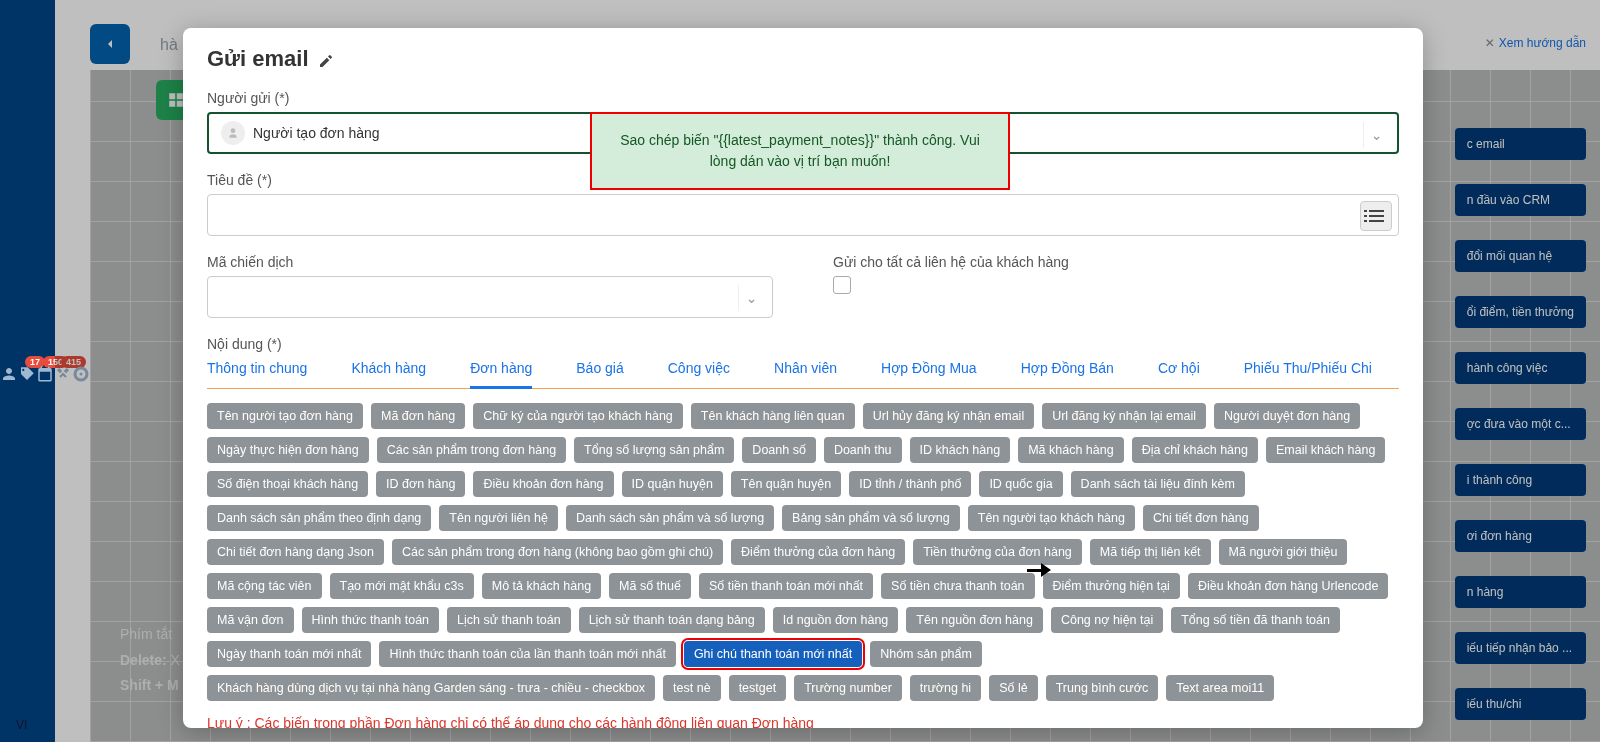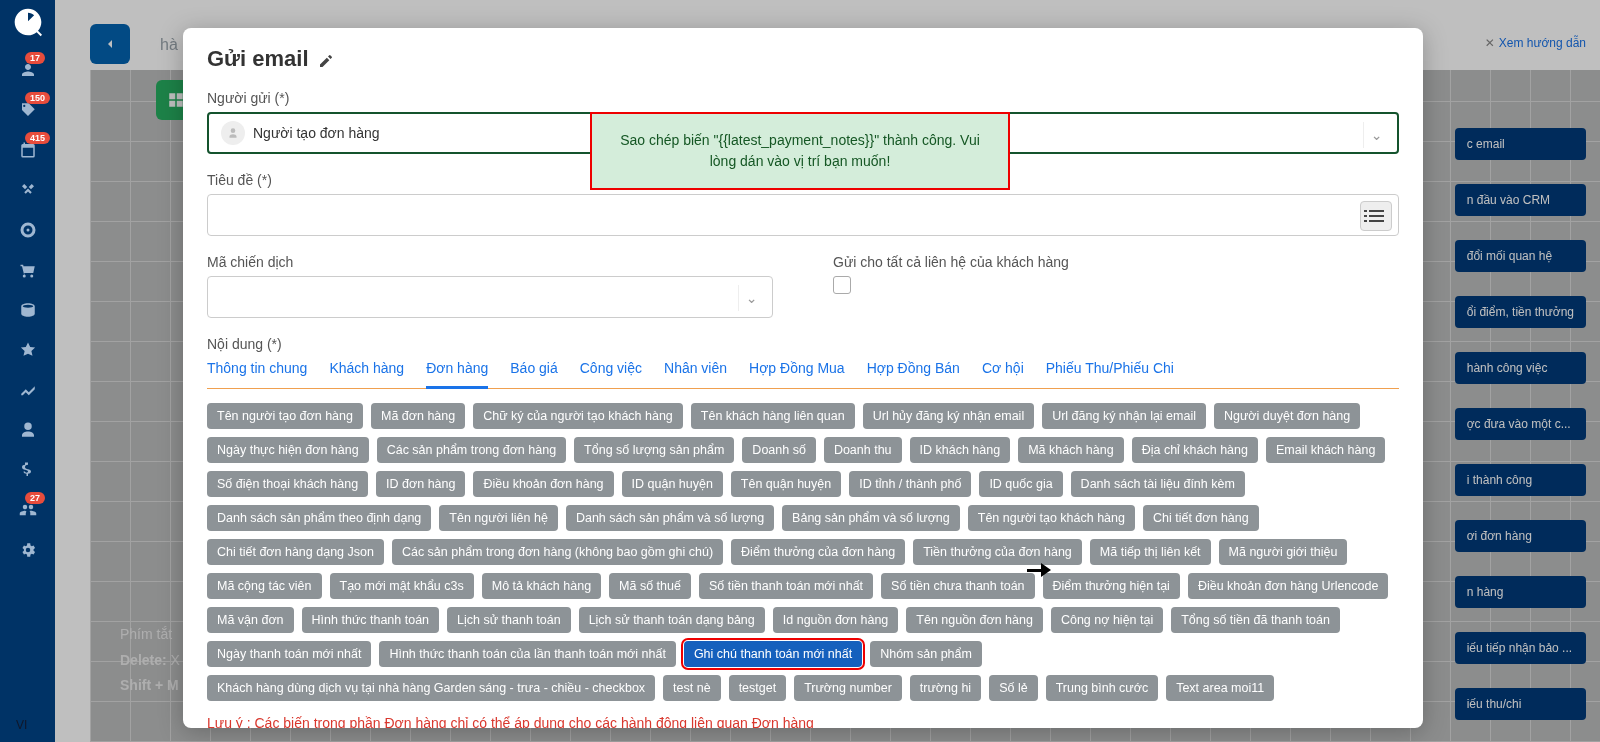--- a/index.html
+++ b/index.html
@@ -1,17 +1,17 @@
 <!DOCTYPE html>
 <html><head>
 <meta charset="utf-8">
 <style>
   *{box-sizing:border-box;margin:0;padding:0;font-family:Arial,Helvetica,sans-serif}
   body{background:#fff;width:1600px;height:742px;overflow:hidden;font-size:14px;color:#333}
-  .sidebar{position:absolute;left:0;top:0;width:55px;height:100%;background:#003366;display:flex;flex-direction:column;align-items:center;padding-top:6px}
+  .sidebar{position:absolute;left:0;top:0;width:55px;height:100%;background:#003366;display:flex;flex-direction:row;align-items:center;padding-top:6px}
   .logo{width:32px;height:32px;margin-bottom:12px;display:flex;align-items:center;justify-content:center}
   .logo svg{fill:#fff}
   .navitem{position:relative;width:55px;height:40px;display:flex;align-items:center;justify-content:center;color:#b8c7db;cursor:pointer}
   .navitem svg{fill:#9fb7d1;width:18px;height:18px}
   .badge{position:absolute;top:2px;left:25px;background:#e74c3c;color:#fff;font-size:9px;padding:1px 5px;border-radius:7px;font-weight:bold}
   .lang{position:absolute;left:16px;bottom:10px;color:#0f172a;font-size:12px}
   .bg-row{position:absolute;left:55px;top:0;right:0;height:60px;background:#fff}
   .back-btn{position:absolute;left:90px;top:24px;width:40px;height:40px;background:#0363b0;border-radius:6px;display:flex;align-items:center;justify-content:center;cursor:pointer}
   .back-btn svg{fill:#fff;width:16px;height:16px}
   .partial-text{position:absolute;left:160px;top:36px;color:#9aa4ac;font-size:16px}
@@ -33,21 +33,21 @@
   .avatar-ic{width:24px;height:24px;border-radius:50%;background:#eee;display:inline-flex;align-items:center;justify-content:center;margin-right:8px}
   .avatar-ic svg{fill:#bbb;width:14px;height:14px}
   .select-caret{position:absolute;right:8px;top:8px;width:26px;height:26px;display:flex;align-items:center;justify-content:center;border-left:1px solid #eee;color:#999}
   .input-box{width:100%;border:1px solid #ccc;height:42px;border-radius:4px;position:relative;display:flex;align-items:center}
   .list-icon{position:absolute;right:6px;top:6px;width:32px;height:30px;background:#eee;border:1px solid #ccc;border-radius:4px;display:flex;flex-direction:column;align-items:center;justify-content:center;gap:3px}
   .list-icon span{display:block;width:15px;height:2px;background:#444;position:relative}
   .list-icon span::before{content:"";position:absolute;left:-5px;top:0;width:3px;height:2px;background:#444}
   .row2{display:flex;gap:60px;margin-top:18px}
   .col{flex:1}
   .checkbox{width:18px;height:18px;border:1px solid #aaa;border-radius:3px;margin-top:6px;display:block;cursor:pointer}
-  .tabs{display:flex;gap:22px;border-bottom:1px solid #f0a04f;margin-top:8px;padding-bottom:10px}
+  .tabs{display:flex;gap:44px;border-bottom:1px solid #f0a04f;margin-top:8px;padding-bottom:10px}
   .tab{color:#1a73e8;font-size:14px;cursor:pointer;padding-bottom:2px}
   .tab.active{border-bottom:3px solid #1a73e8;margin-bottom:-11px;padding-bottom:8px}
   .chips{margin-top:14px;display:flex;flex-wrap:wrap;gap:8px}
   .chip{background:#8d9397;color:#fff;font-size:12.5px;padding:6px 10px;border-radius:4px;cursor:pointer;white-space:nowrap}
   .chip.hl{background:#1560bd;outline:2px solid #e00;outline-offset:1px}
   .note-red{color:#d9372d;font-size:14px;margin-top:14px}
   .kb-hints{position:absolute;left:120px;bottom:44px;color:#e8e8e8;font-size:14px;line-height:1.8}
   .kb-hints b{font-weight:bold}
   .arrow-annot{position:absolute;left:1027px;top:562px;width:22px;height:16px;z-index:60}
   .arrow-annot::before{content:"";position:absolute;left:0;top:7px;width:16px;height:3px;background:#000}

